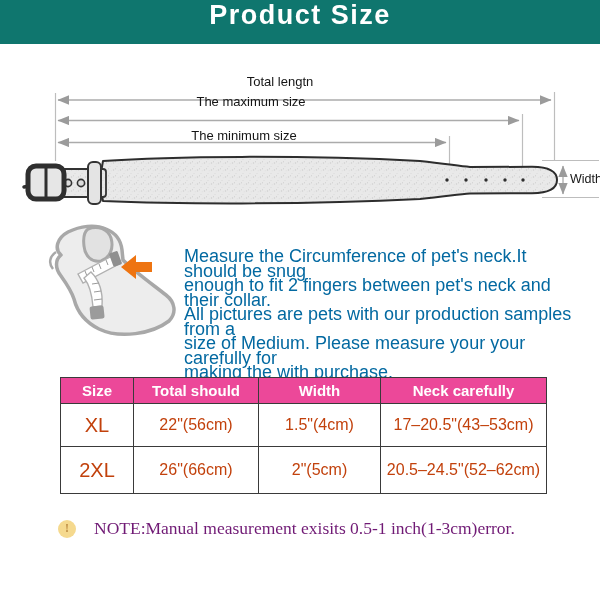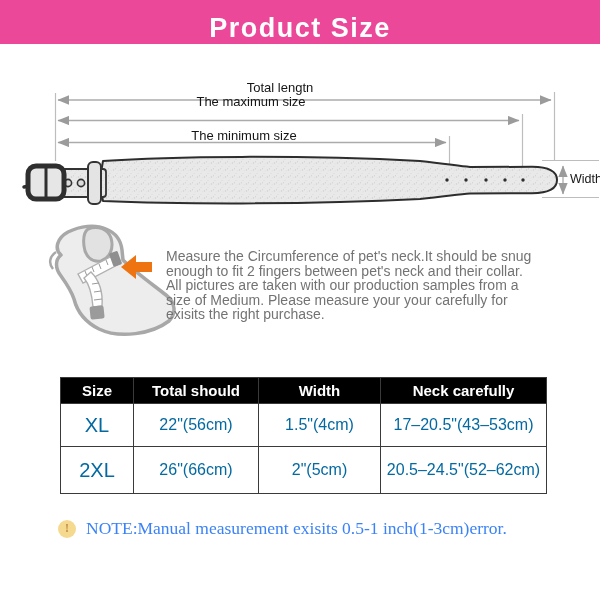--- a/index.html
+++ b/index.html
@@ -2,57 +2,57 @@
 <html><head>
 <meta charset="utf-8">
 <style>
   html,body{margin:0;padding:0;background:#fff;}
   .page{
     position:relative;width:600px;height:600px;background:#ffffff;overflow:hidden;
     font-family:"Liberation Sans",sans-serif;color:#1a1a1a;
   }
   
   .titlebar{
-    position:absolute;left:0;top:0;width:600px;height:44px;background:#ec4899;
-    display:flex;align-items:flex-end;justify-content:center;
+    position:absolute;left:0;top:0;width:600px;height:44px;background:#0f766e;
+    display:flex;align-items:flex-start;justify-content:center;
   }
   .titlebar h1{
     margin:0;color:#fff;font-size:27px;font-weight:bold;letter-spacing:1.5px;
   }
   
   .draw-layer{position:absolute;left:0;top:0;width:600px;height:600px;pointer-events:none;}
   
   .mlabel{position:absolute;font-size:13px;color:#151515;text-align:center;white-space:nowrap;}
-  .lbl-total{left:220px;top:80px;width:120px;}
+  .lbl-total{left:220px;top:74px;width:120px;}
   .lbl-max{left:191px;top:94px;width:120px;}
   .lbl-min{left:184px;top:128px;width:120px;text-align:center;}
   .lbl-width{left:570px;top:172px;width:30px;text-align:left;font-size:12.5px;}
   
-  .desc{position:absolute;left:166px;top:249px;width:400px;font-size:14px;line-height:14.5px;color:#737373;}
+  .desc{position:absolute;left:184px;top:249px;width:400px;font-size:18px;line-height:14.5px;color:#0369a1;}
   
   table.sizes{
     position:absolute;left:60px;top:377px;width:486px;border-collapse:collapse;table-layout:fixed;
     font-family:"Liberation Sans",sans-serif;
   }
   table.sizes th,table.sizes td{border:1px solid #3a3a3a;text-align:center;padding:0;}
   table.sizes thead tr{height:26px;}
-  table.sizes thead th{background:#000000;color:#ffffff;font-size:15px;font-weight:bold;}
+  table.sizes thead th{background:#ec4899;color:#ffffff;font-size:15px;font-weight:bold;}
   table.sizes tbody tr.r1{height:43px;}
   table.sizes tbody tr.r2{height:47px;}
-  table.sizes td{font-size:16px;color:#0369a1;}
+  table.sizes td{font-size:16px;color:#c2410c;}
   table.sizes td.size-col{font-size:20px;}
   .col-size{width:73px;} .col-total{width:125px;} .col-width{width:122px;} .col-neck{width:166px;}
   
   .note{position:absolute;left:58px;top:518px;display:flex;align-items:center;}
   .note-icon{
     width:18px;height:18px;border-radius:50%;background:#f5d98e;flex:0 0 auto;
     display:flex;align-items:center;justify-content:center;
     color:#bf8f45;font-size:12px;font-weight:bold;font-family:"Liberation Serif",serif;
   }
-  .note-text{margin-left:10px;font-family:"Liberation Serif",serif;font-size:17.5px;color:#3b82f6;}
+  .note-text{margin-left:18px;font-family:"Liberation Serif",serif;font-size:17.5px;color:#701a75;}
 </style>
 </head>
 <body>
 
 <div class="page">
 
   <div class="titlebar">
     <h1>Product Size</h1>
   </div>
 
@@ -148,23 +148,23 @@
   </svg>
 
   <div class="mlabel lbl-total">Total lengtn</div>
   <div class="mlabel lbl-max">The maximum size</div>
   <div class="mlabel lbl-min">The minimum size</div>
   <div class="mlabel lbl-width">Width</div>
 
   <div class="desc">
     <div>Measure the Circumference of pet's neck.It should be snug</div>
     <div>enough to fit 2 fingers between pet's neck and their collar.</div>
-    <div>All pictures are taken with our production samples from a</div>
+    <div>All pictures are pets with our production samples from a</div>
     <div>size of Medium. Please measure your your carefully for</div>
-    <div>exisits the right purchase.</div>
+    <div>making the with purchase.</div>
   </div>
 
   <table class="sizes">
     <colgroup>
       <col class="col-size">
         <col class="col-total">
         <col class="col-width">
         <col class="col-neck">
     </colgroup>
     <thead>

